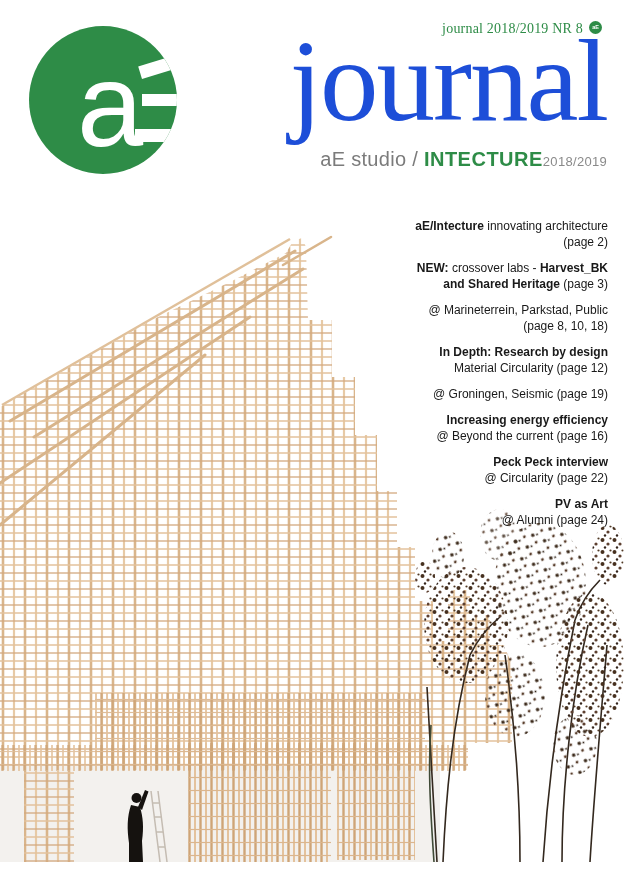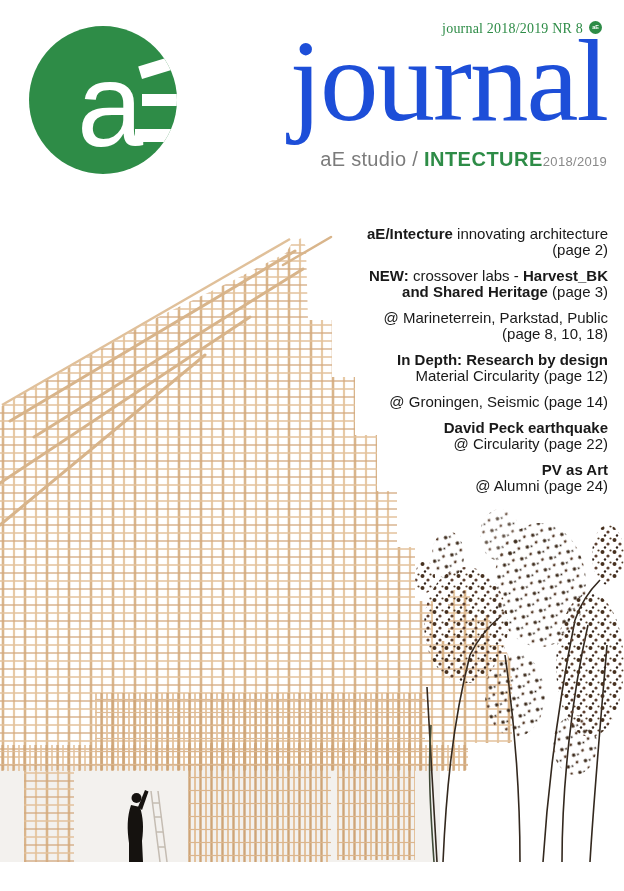--- a/index.html
+++ b/index.html
@@ -15,22 +15,22 @@
         background:#2e8c47;color:#fff;font-size:5.5px;line-height:13px;text-align:center;
         font-weight:bold;letter-spacing:0;}
   .title{position:absolute;top:22px;right:17px;font-family:"Liberation Serif",serif;
         font-size:117px;line-height:1;letter-spacing:-2px;color:#1d4ed8;white-space:nowrap;}
   .subtitle{position:absolute;top:148px;right:17px;font-size:20px;color:#7b7b7b;
         white-space:nowrap;letter-spacing:.3px;}
   .subtitle .program{color:#2e8c47;font-weight:bold;letter-spacing:.5px;}
   .subtitle .years{font-size:13px;color:#8a8a8a;}
 
   
-  .toc{position:absolute;top:226px;right:16px;width:330px;text-align:right;
-       font-size:15px;line-height:16px;color:#191919;}
+  .toc{position:absolute;top:218px;right:16px;width:330px;text-align:right;
+       font-size:12px;line-height:16px;color:#191919;}
   .toc-item{margin-bottom:10px;}
   .toc-line{white-space:nowrap;}
   .seg-b{font-weight:700;}
 
   
   .photo{position:absolute;left:0;top:225px;width:624px;height:637px;}
 </style>
 </head>
 <body>
 
@@ -66,24 +66,28 @@
     </div>
     <div class="toc-item">
       <div class="toc-line"><span>@ Marineterrein, Parkstad, Public</span></div>
       <div class="toc-line"><span>(page 8, 10, 18)</span></div>
     </div>
     <div class="toc-item">
       <div class="toc-line"><span class="seg-b">In Depth: Research by design</span></div>
       <div class="toc-line"><span>Material Circularity (page 12)</span></div>
     </div>
     <div class="toc-item">
-      <div class="toc-line"><span>@ Groningen, Seismic (page 14)</span></div>
+      <div class="toc-line"><span>@ Groningen, Seismic (page 19)</span></div>
     </div>
     <div class="toc-item">
-      <div class="toc-line"><span class="seg-b">David Peck earthquake</span></div>
+      <div class="toc-line"><span class="seg-b">Increasing energy efficiency</span></div>
+      <div class="toc-line"><span>@ Beyond the current (page 16)</span></div>
+    </div>
+    <div class="toc-item">
+      <div class="toc-line"><span class="seg-b">Peck Peck interview</span></div>
       <div class="toc-line"><span>@ Circularity (page 22)</span></div>
     </div>
     <div class="toc-item">
       <div class="toc-line"><span class="seg-b">PV as Art</span></div>
       <div class="toc-line"><span>@ Alumni (page 24)</span></div>
     </div>
   </div>
 
   <svg class="photo" viewBox="0 0 624 637">
     <defs>

